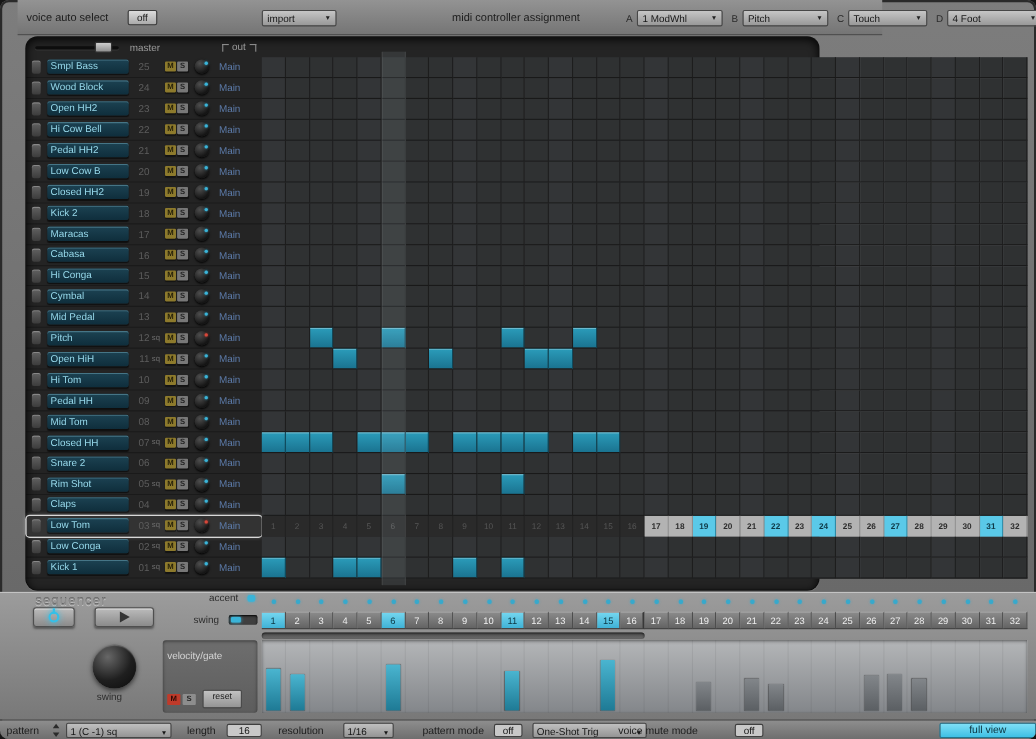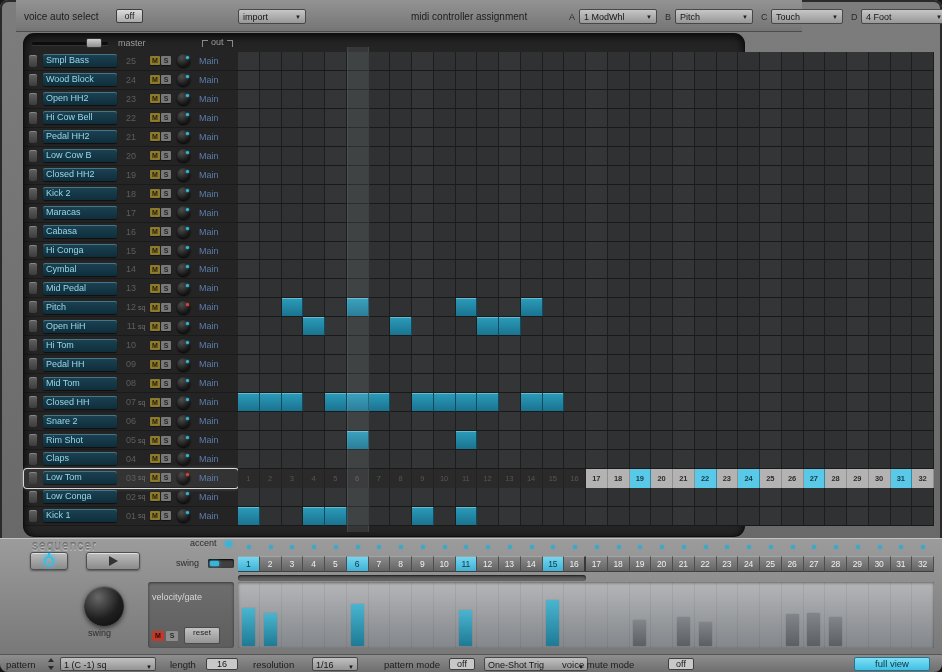--- a/index.html
+++ b/index.html
@@ -140,21 +140,21 @@
            border:1px solid #474747; border-radius:2px; font-size:9px; color:#161616;
            display:flex; align-items:flex-end; justify-content:space-between; padding:0 3px; }
   .bb-dd .arr { font-size:6px; margin-left:3px; }
   .bb-box { position:absolute; top:3px; height:12px; background:#c8c8c8; border:1px solid #3f3f3f; border-radius:2px;
             font-size:9px; color:#161616; text-align:center; line-height:10px; }
   .stepper { position:absolute; left:46px; top:3px; width:10px; height:12px; display:flex; flex-direction:column;
              align-items:center; justify-content:space-between; }
   .stepper i { display:block; width:0; height:0; }
   .stepper .up { border-left:3px solid transparent; border-right:3px solid transparent; border-bottom:4px solid #2a2a2a; }
   .stepper .dn { border-left:3px solid transparent; border-right:3px solid transparent; border-top:4px solid #2a2a2a; }
-  .fullview { position:absolute; left:854px; top:2px; width:76px; height:14px;
+  .fullview { position:absolute; left:854px; top:2px; width:88px; height:14px;
               background:linear-gradient(#7fdff6,#3fc0e4); border:1px solid #23758f; border-radius:2px;
               font-size:9.5px; color:#0b3340; text-align:center; line-height:12px; }
 </style>
 </head>
 <body>
 
 <div class="app">
 
   <div class="topbar">
     <span class="tb-label" style="left:8px">voice auto select</span>

